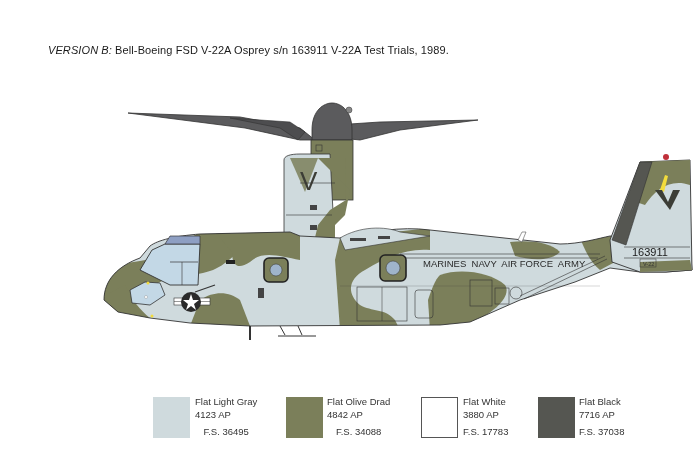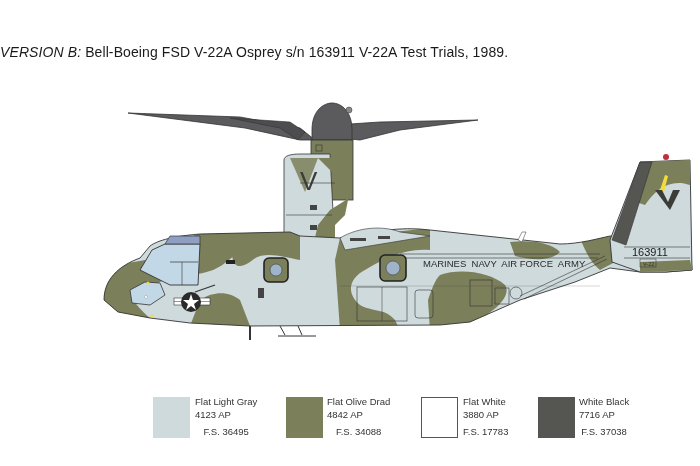--- a/index.html
+++ b/index.html
@@ -1,17 +1,17 @@
 <!DOCTYPE html>
 <html><head>
   <meta charset="utf-8">
   <style>
     html, body { margin: 0; padding: 0; background: #ffffff; }
     body { width: 700px; height: 466px; position: relative; overflow: hidden; font-family: "Liberation Sans", sans-serif; }
-    .caption { position: absolute; left: 0; top: 44px; font-size: 14px; color: #1a1a1a; white-space: nowrap; letter-spacing: 0.1px; }
+    .caption { position: absolute; left: 0; top: 44px; font-size: 11px; color: #1a1a1a; white-space: nowrap; letter-spacing: 0.1px; padding-left: 48px; }
     .caption .ver { font-style: italic; }
     .aircraft { position: absolute; left: 0; top: 0; width: 700px; height: 360px; }
     .legend { position: absolute; left: 0; top: 0; width: 700px; height: 466px; pointer-events: none; margin-top: 20px; }
     .swatch { position: absolute; width: 37px; height: 41px; box-sizing: border-box; }
     .sw-text { position: absolute; font-size: 9.5px; color: #333; line-height: 13px; }
     .sw-text .fs { display: block; margin-top: 4px; text-align: center; }
   </style>
 </head>
 <body>
 
@@ -152,17 +152,17 @@
 
   <div class="swatch" style="left:421px;top:377px;background:#ffffff;border:1px solid #555;"></div>
   <div class="sw-text" style="left:463px;top:375px;">
     <span>Flat White</span><br>
     <span>3880 AP</span>
     <span class="fs">F.S. 17783</span>
   </div>
 
   <div class="swatch" style="left:538px;top:377px;background:#555651;"></div>
   <div class="sw-text" style="left:579px;top:375px;">
-    <span>White Black</span><br>
+    <span>Flat Black</span><br>
     <span>7716 AP</span>
     <span class="fs">F.S. 37038</span>
   </div>
 </div>
 
 </body></html>

